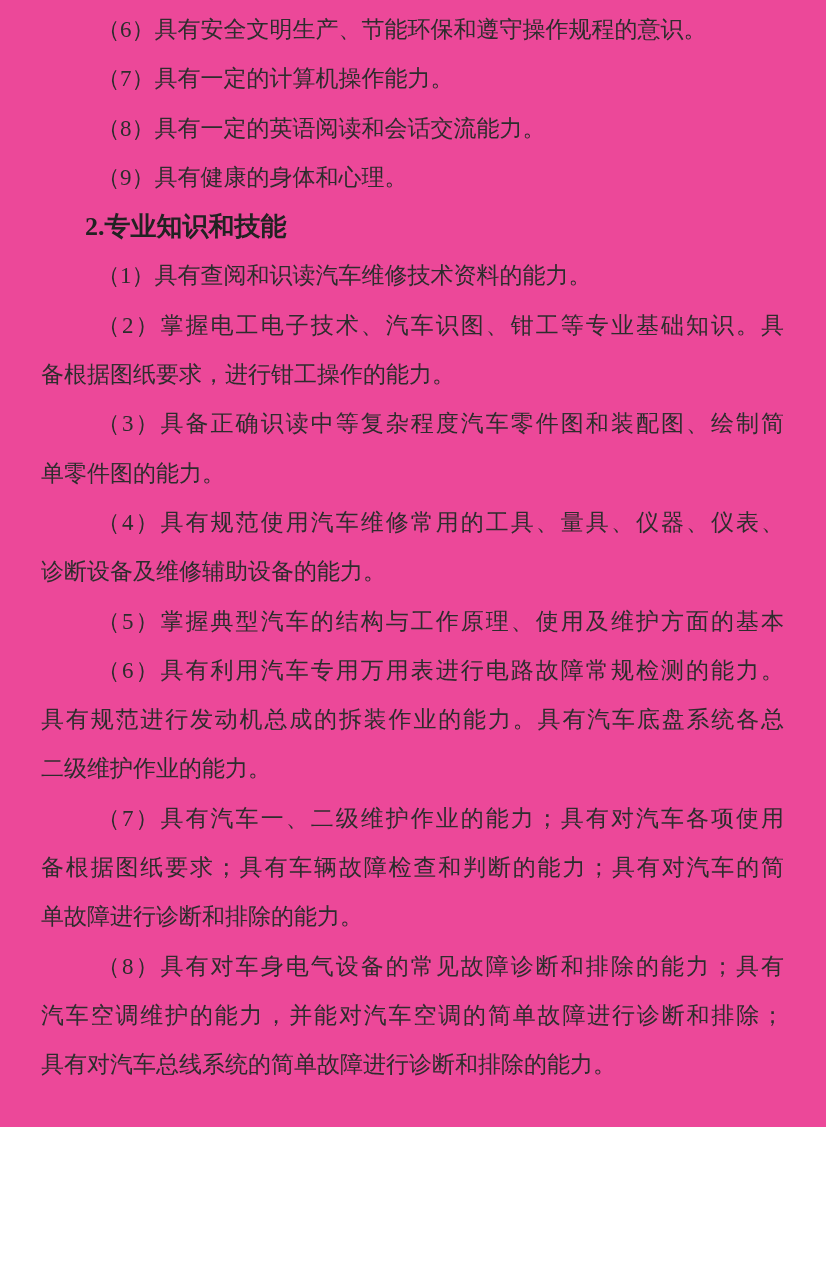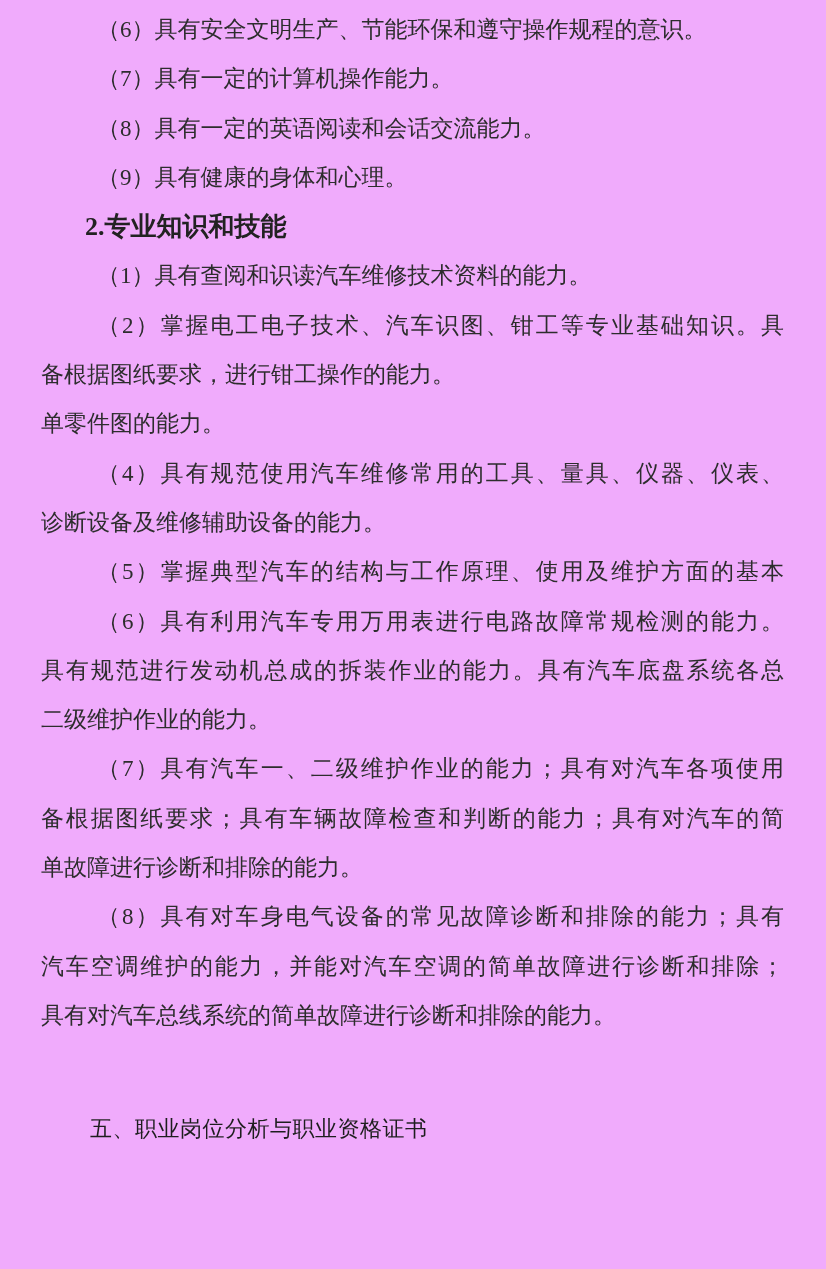--- a/index.html
+++ b/index.html
@@ -3,22 +3,22 @@
 <meta charset="utf-8">
 <style>
   html, body {
     margin: 0;
     padding: 0;
     background: #ffffff;
   }
   .page {
     position: relative;
     width: 826px;
-    height: 1269px;
-    background: #f0abfc;
+    height: 1127px;
+    background: #ec4899;
     box-sizing: border-box;
     padding: 5px 42px 0 41px;
     overflow: hidden;
     font-family: "Liberation Serif", "DejaVu Serif", serif;
     color: #2d2d2d;
   }
   .doc-body {
     width: 743px;
   }
   .line {
@@ -58,20 +58,21 @@
 <div class="page">
   <div class="doc-body">
       <div class="line indent">（6）具有安全文明生产、节能环保和遵守操作规程的意识。</div>
       <div class="line indent">（7）具有一定的计算机操作能力。</div>
       <div class="line indent">（8）具有一定的英语阅读和会话交流能力。</div>
       <div class="line indent">（9）具有健康的身体和心理。</div>
       <div class="line subheading">2.专业知识和技能</div>
       <div class="line indent">（1）具有查阅和识读汽车维修技术资料的能力。</div>
       <div class="line indent j">（2）掌握电工电子技术、汽车识图、钳工等专业基础知识。具</div>
       <div class="line">备根据图纸要求，进行钳工操作的能力。</div>
+      <div class="line indent j">（3）具备正确识读中等复杂程度汽车零件图和装配图、绘制简</div>
       <div class="line">单零件图的能力。</div>
       <div class="line indent j">（4）具有规范使用汽车维修常用的工具、量具、仪器、仪表、</div>
       <div class="line">诊断设备及维修辅助设备的能力。</div>
       <div class="line indent j">（5）掌握典型汽车的结构与工作原理、使用及维护方面的基本</div>
       <div class="line indent j">（6）具有利用汽车专用万用表进行电路故障常规检测的能力。</div>
       <div class="line j">具有规范进行发动机总成的拆装作业的能力。具有汽车底盘系统各总</div>
       <div class="line">二级维护作业的能力。</div>
       <div class="line indent j">（7）具有汽车一、二级维护作业的能力；具有对汽车各项使用</div>
       <div class="line j">备根据图纸要求；具有车辆故障检查和判断的能力；具有对汽车的简</div>
       <div class="line">单故障进行诊断和排除的能力。</div>

